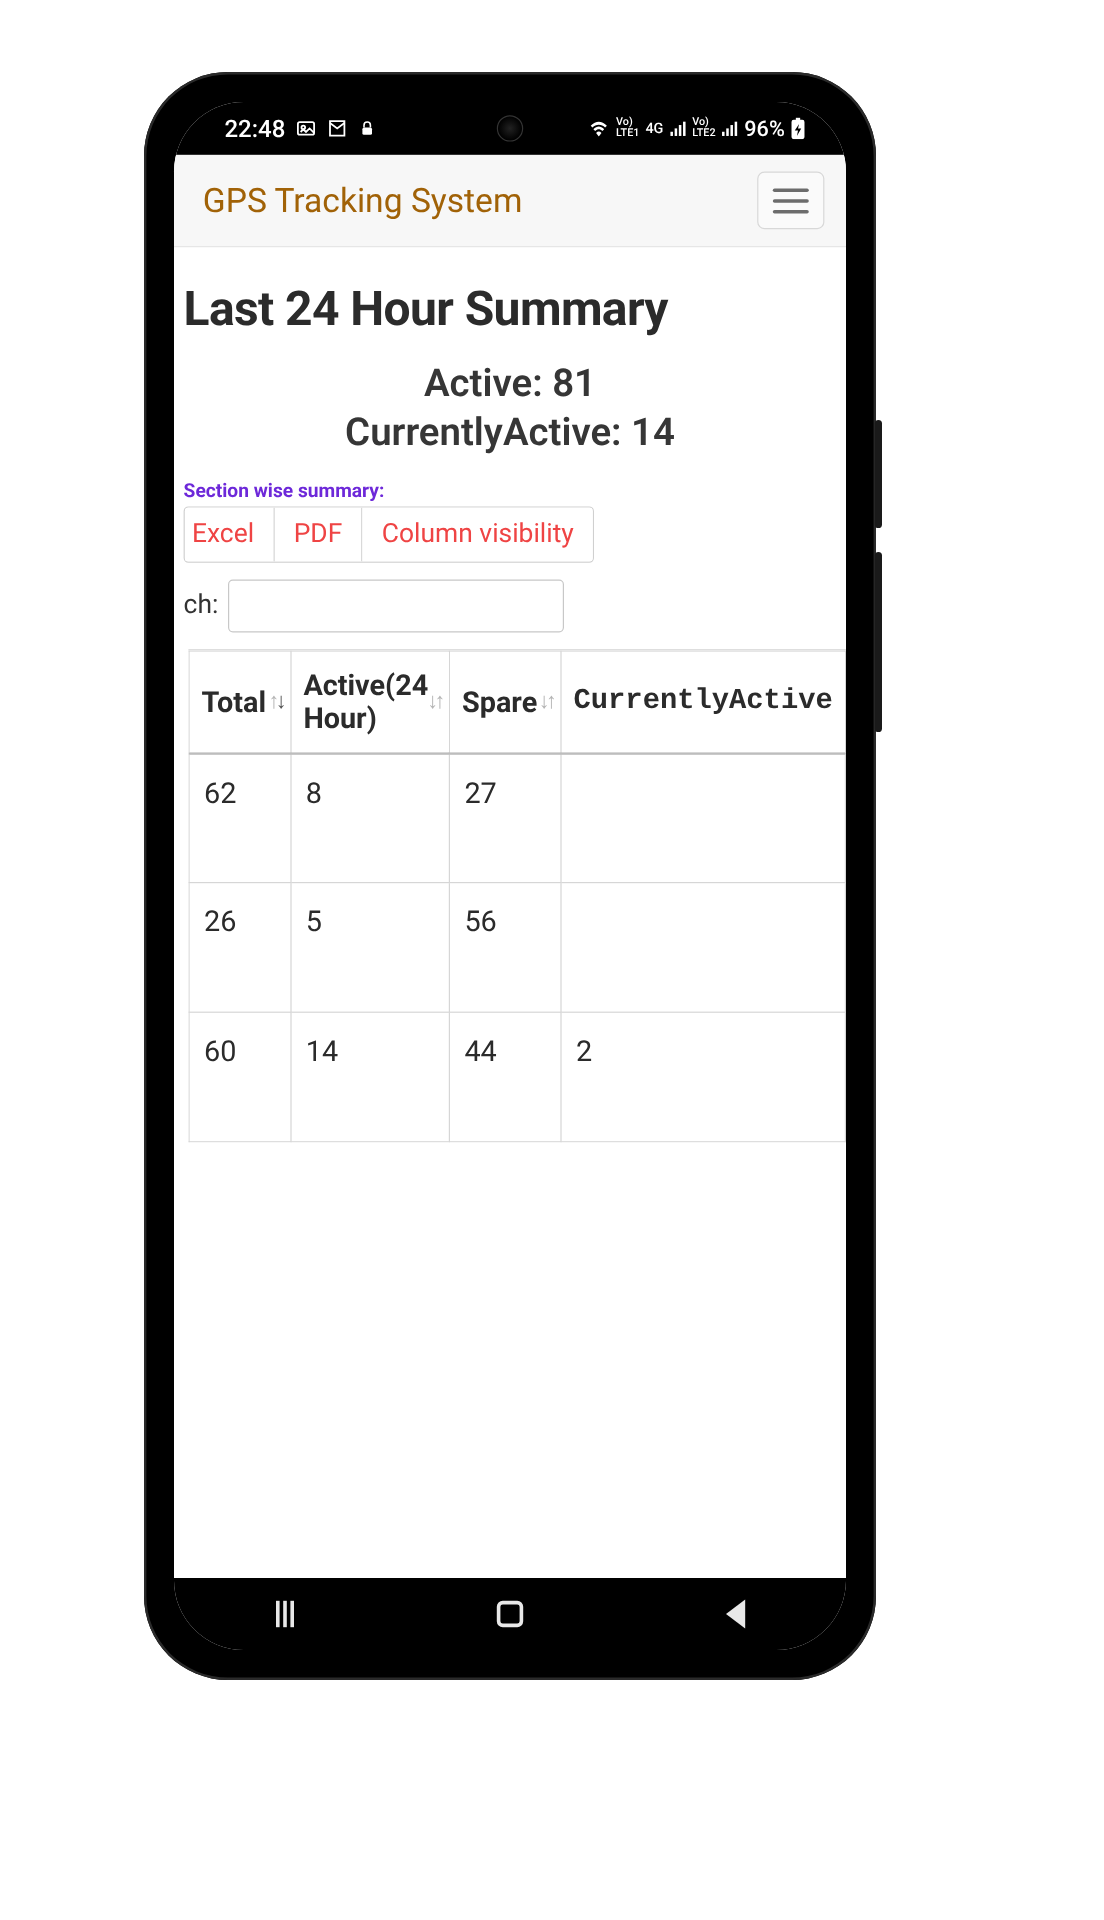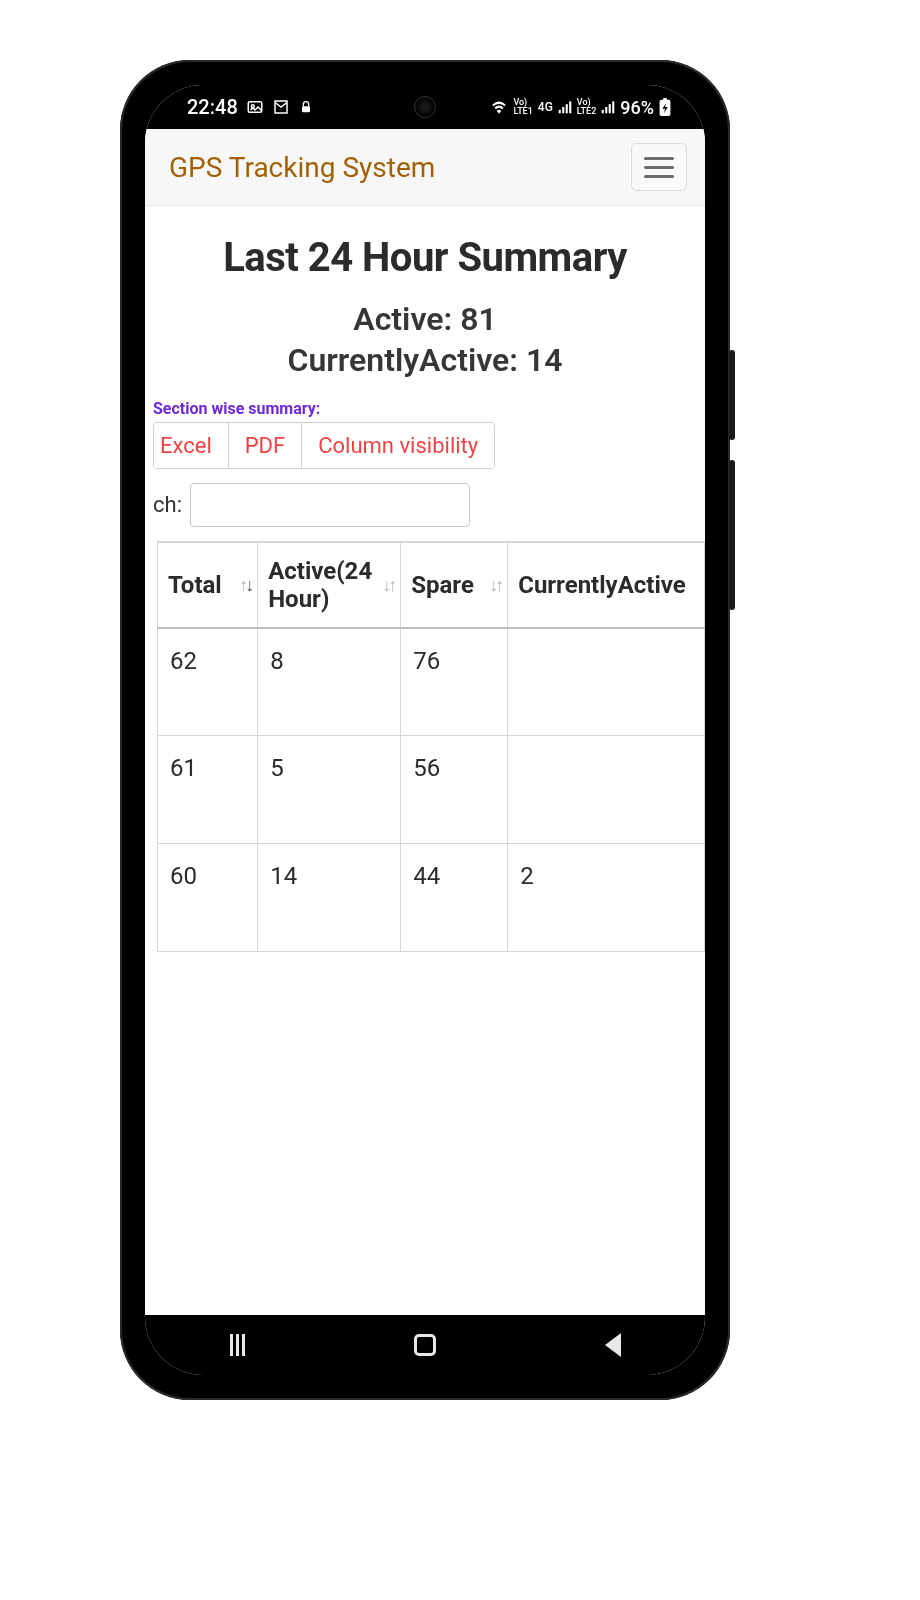--- a/index.html
+++ b/index.html
@@ -110,21 +110,20 @@
     padding: 28px 0 0 0;
     height: calc(100% - 44px - 77px - 60px);
     overflow: hidden;
   }
   .page-title {
     font-size: 40px;
     font-weight: 700;
     color: #2b2b2b;
     padding: 0 8px 18px 8px;
     letter-spacing: -0.5px;
-    text-align: center;
   }
   .stats {
     text-align: center;
     margin-bottom: 18px;
   }
   .stats div {
     font-size: 32px;
     font-weight: 600;
     color: #363636;
     line-height: 1.28;
@@ -201,21 +200,21 @@
   table.data thead tr { border-bottom: 2px solid #bdbdbd; }
   table.data td {
     padding: 18px 12px;
     height: 108px;
     vertical-align: top;
     font-weight: 400;
   }
   .col-total { width: 110px; }
   .col-active { width: 150px; }
   .col-spare { width: 116px; }
-  .col-curr { width: 200px; }
+  .col-curr { width: 200px; font-family: Liberation Mono, monospace; }
   .sort-glyph {
     position: absolute;
     right: 6px;
     top: 50%;
     transform: translateY(-50%);
     font-size: 18px;
     color: #b5b5b5;
     line-height: 0.7;
     letter-spacing: -3px;
   }
@@ -368,25 +367,25 @@
               </th>
               <th class="col-curr">
                 <span>CurrentlyActive</span>
               </th>
             </tr>
           </thead>
           <tbody>
             <tr>
               <td>62</td>
               <td>8</td>
-              <td>76</td>
+              <td>27</td>
               <td></td>
             </tr>
             <tr>
-              <td>61</td>
+              <td>26</td>
               <td>5</td>
               <td>56</td>
               <td></td>
             </tr>
             <tr>
               <td>60</td>
               <td>14</td>
               <td>44</td>
               <td>2</td>
             </tr>

